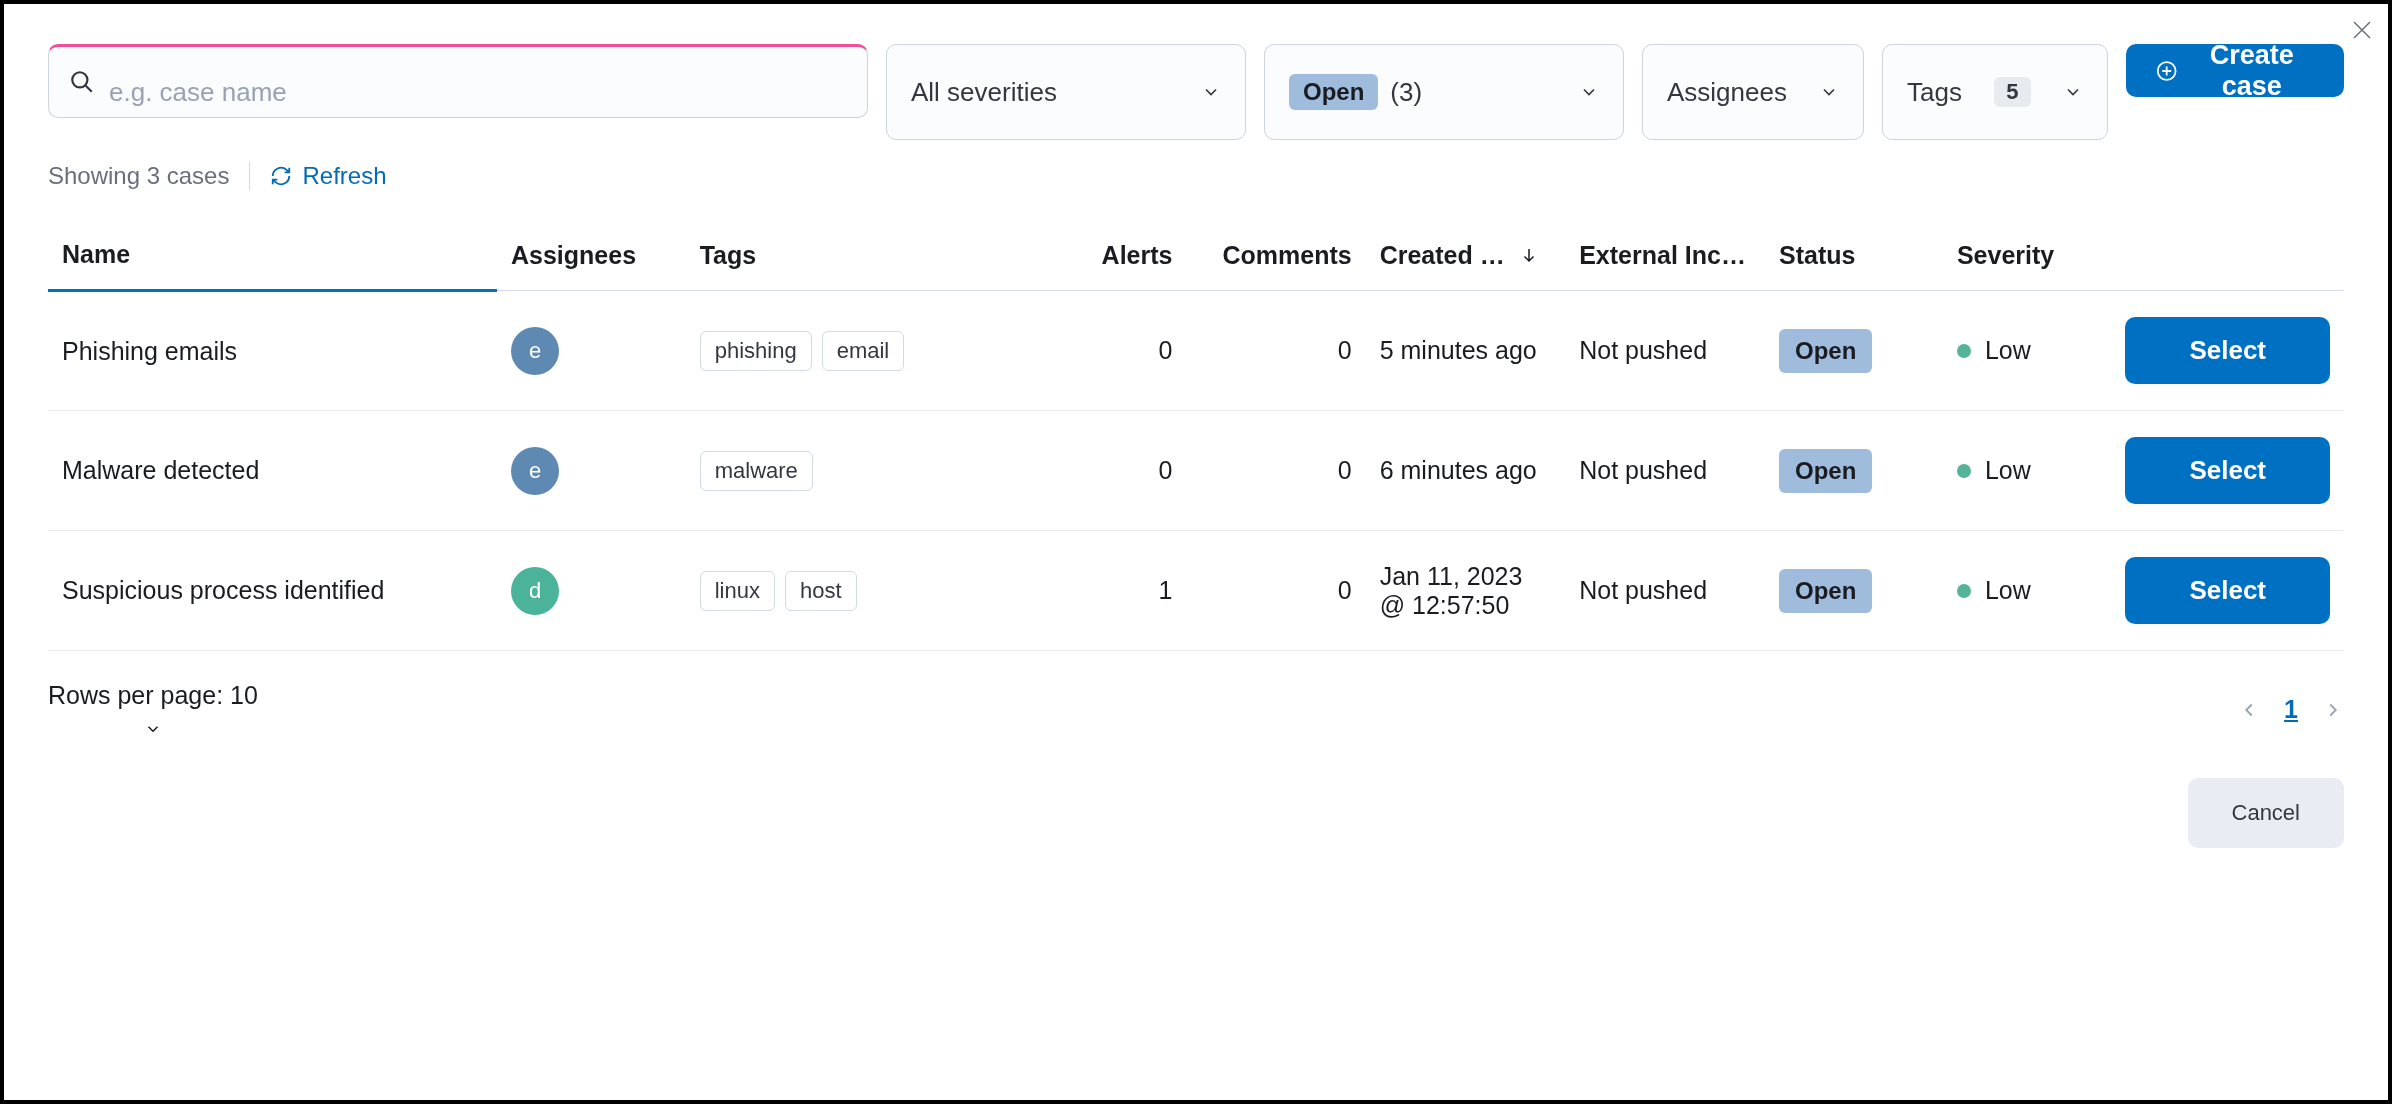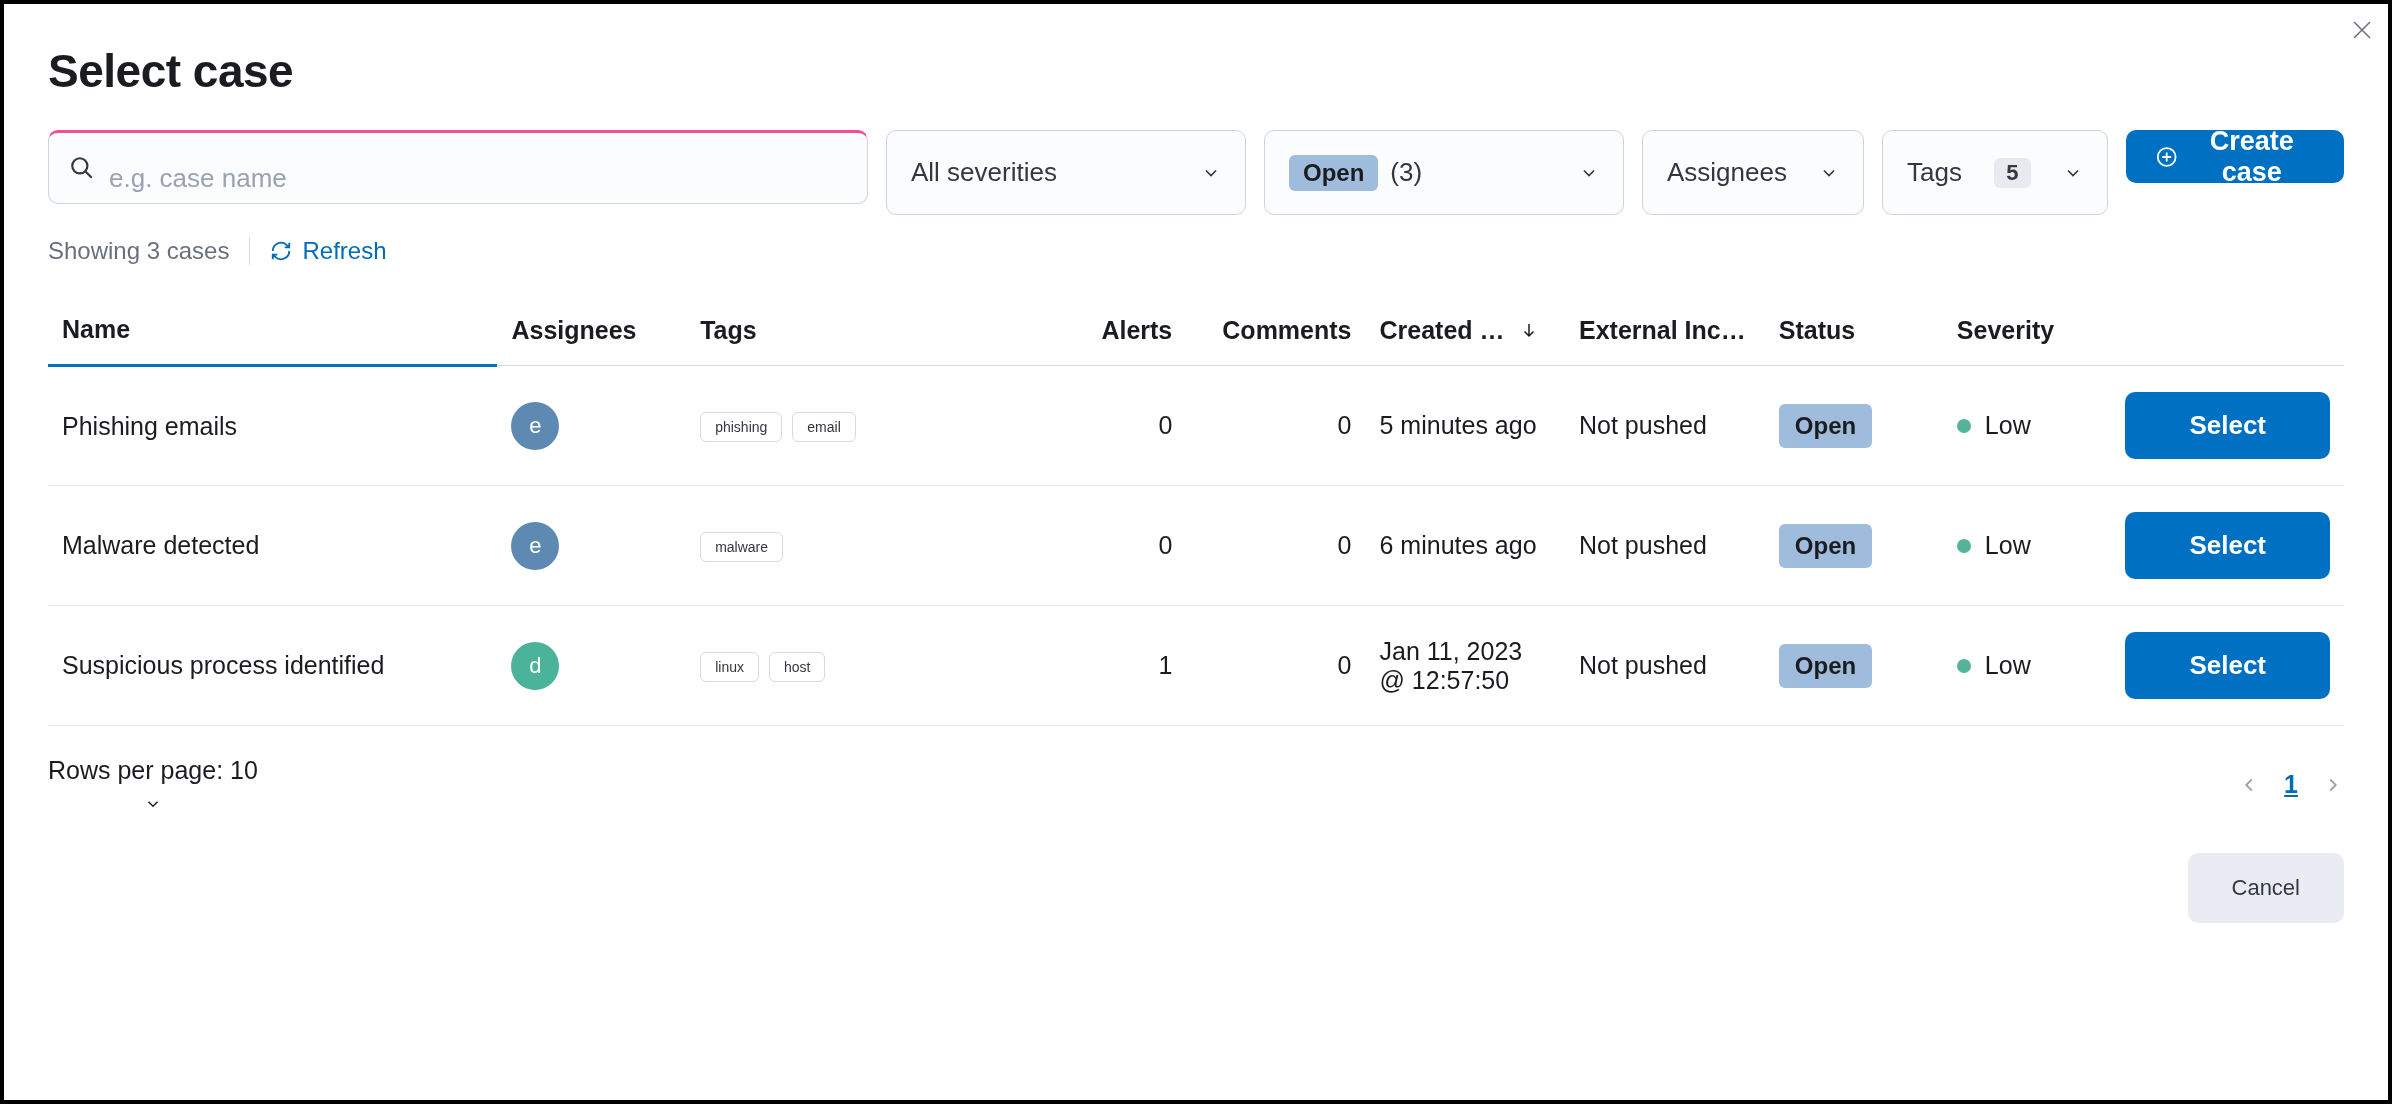--- a/index.html
+++ b/index.html
@@ -5,21 +5,21 @@
 * { box-sizing: border-box; margin: 0; padding: 0; }
 body { font-family: -apple-system, BlinkMacSystemFont, "Segoe UI", Helvetica, Arial, sans-serif; background: #fff; border: 4px solid #000; width: 2392px; height: 1104px; position: relative; color: #1a1c21; }
 .modal { padding: 40px 44px; position: relative; height: 100%; }
 .close-x { position: absolute; top: 14px; right: 14px; cursor: pointer; color: #69707d; }
 .title { font-size: 46px; font-weight: 700; letter-spacing: -0.5px; margin-bottom: 32px; }
 .controls { display: flex; gap: 18px; align-items: stretch; margin-bottom: 22px; }
 .search-wrap { flex: 0 0 820px; position: relative; border: 1px solid #cdd3df; border-radius: 10px; background: #fbfcfd; display: flex; align-items: center; padding: 0 20px; height: 74px; border-top: 3px solid #f04e98; }
 .search-wrap svg { flex-shrink: 0; color: #343741; }
 .search-input { border: none; background: transparent; font-size: 26px; color: #0f172a; outline: none; margin-left: 14px; width: 100%; margin-top: 20px; }
 .search-input::placeholder { color: #98a2b3; }
-.dropdown { border: 1px solid #cdd3df; border-radius: 10px; background: #fbfcfd; display: flex; align-items: center; justify-content: space-between; padding: 0 24px; height: 85px; cursor: pointer; font-size: 26px; color: #343741; gap: 18px; }
+.dropdown { border: 1px solid #cdd3df; border-radius: 10px; background: #fbfcfd; display: flex; align-items: center; justify-content: space-between; padding: 0 24px; height: 96px; cursor: pointer; font-size: 26px; color: #343741; gap: 18px; }
 .dropdown.sev { flex: 0 0 360px; }
 .dropdown.status { flex: 0 0 360px; }
 .dropdown.assignees { flex: 0 0 222px; }
 .dropdown.tags { flex: 0 0 226px; }
 .badge-open { background: #a0bcdd; color: #1a1c21; padding: 4px 14px; border-radius: 6px; font-size: 24px; font-weight: 600; }
 .badge-count { background: #e7ebef; color: #343741; padding: 2px 12px; border-radius: 6px; font-size: 22px; font-weight: 600; }
 .paren { color: #343741; font-size: 26px; }
 .chevron { color: #343741; }
 .create-btn { background: #0071c2; color: #ffffff; border-radius: 10px; display: flex; align-items: center; gap: 12px; padding: 0 30px; height: 53px; font-size: 27px; font-weight: 600; cursor: pointer; border: none; }
 .meta-row { display: flex; align-items: center; gap: 20px; font-size: 24px; color: #69707d; margin-bottom: 30px; }
@@ -28,21 +28,21 @@
 .refresh svg { color: #006bb8; }
 table { width: 100%; border-collapse: collapse; font-size: 25px; }
 thead th { text-align: left; font-weight: 600; padding: 20px 14px; border-bottom: 1px solid #d3dae6; color: #1a1c21; white-space: nowrap; }
 thead th.name-col { border-bottom: 3px solid #0071c2; }
 thead th.num { text-align: right; }
 tbody td { padding: 26px 14px; border-bottom: 1px solid #e7ebef; vertical-align: middle; }
 tbody td.num { text-align: right; }
 .avatar { width: 48px; height: 48px; border-radius: 50%; display: inline-flex; align-items: center; justify-content: center; color: #fff; font-size: 22px; font-weight: 500; }
 .avatar.blue { background: #5e89b3; }
 .avatar.green { background: #4ab39a; }
-.tag { display: inline-block; border: 1px solid #d3dae6; border-radius: 6px; padding: 6px 14px; font-size: 14px; margin-right: 10px; color: #343741; }
+.tag { display: inline-block; border: 1px solid #d3dae6; border-radius: 6px; padding: 6px 14px; font-size: 22px; margin-right: 10px; color: #343741; }
 .status-badge { background: #a0bcdd; color: #1a1c21; padding: 8px 16px; border-radius: 6px; font-size: 24px; font-weight: 600; display: inline-block; }
 .sev-cell { display: flex; align-items: center; gap: 14px; }
 .sev-dot { width: 14px; height: 14px; border-radius: 50%; background: #54b399; display: inline-block; }
 .select-btn { background: #0071c2; color: #fff; border: none; border-radius: 10px; padding: 18px 64px; font-size: 26px; font-weight: 600; cursor: pointer; }
 .sort-icon { margin-left: 8px; }
 .footer-row { display: flex; align-items: center; justify-content: space-between; margin-top: 30px; font-size: 25px; }
 .rows-per { display: flex; align-items: center; gap: 10px; cursor: pointer; color: #1a1c21; flex-direction: column; }
 .pager { display: flex; align-items: center; gap: 24px; color: #98a2b3; }
 .pager .page-num { color: #006bb8; font-weight: 700; text-decoration: underline; cursor: pointer; }
 .cancel-row { display: flex; justify-content: flex-end; margin-top: 40px; }
@@ -62,21 +62,20 @@
 </head>
 <body>
 
 <div class="modal">
   <div class="close-x">
     <svg width="24" height="24" viewBox="0 0 24 24" fill="none" stroke="currentColor" stroke-width="1.5">
         <path d="M4 4l16 16M20 4L4 20"></path>
       </svg>
   </div>
 
-  <h1 class="title">Select case</h1>
 
   <div class="controls">
     <div class="search-wrap">
       <svg width="26" height="26" viewBox="0 0 24 24" fill="none" stroke="currentColor" stroke-width="2">
           <circle cx="10" cy="10" r="7"></circle>
           <path d="M21 21l-6-6"></path>
         </svg>
       <input class="search-input" placeholder="e.g. case name" style="">
     </div>
 

